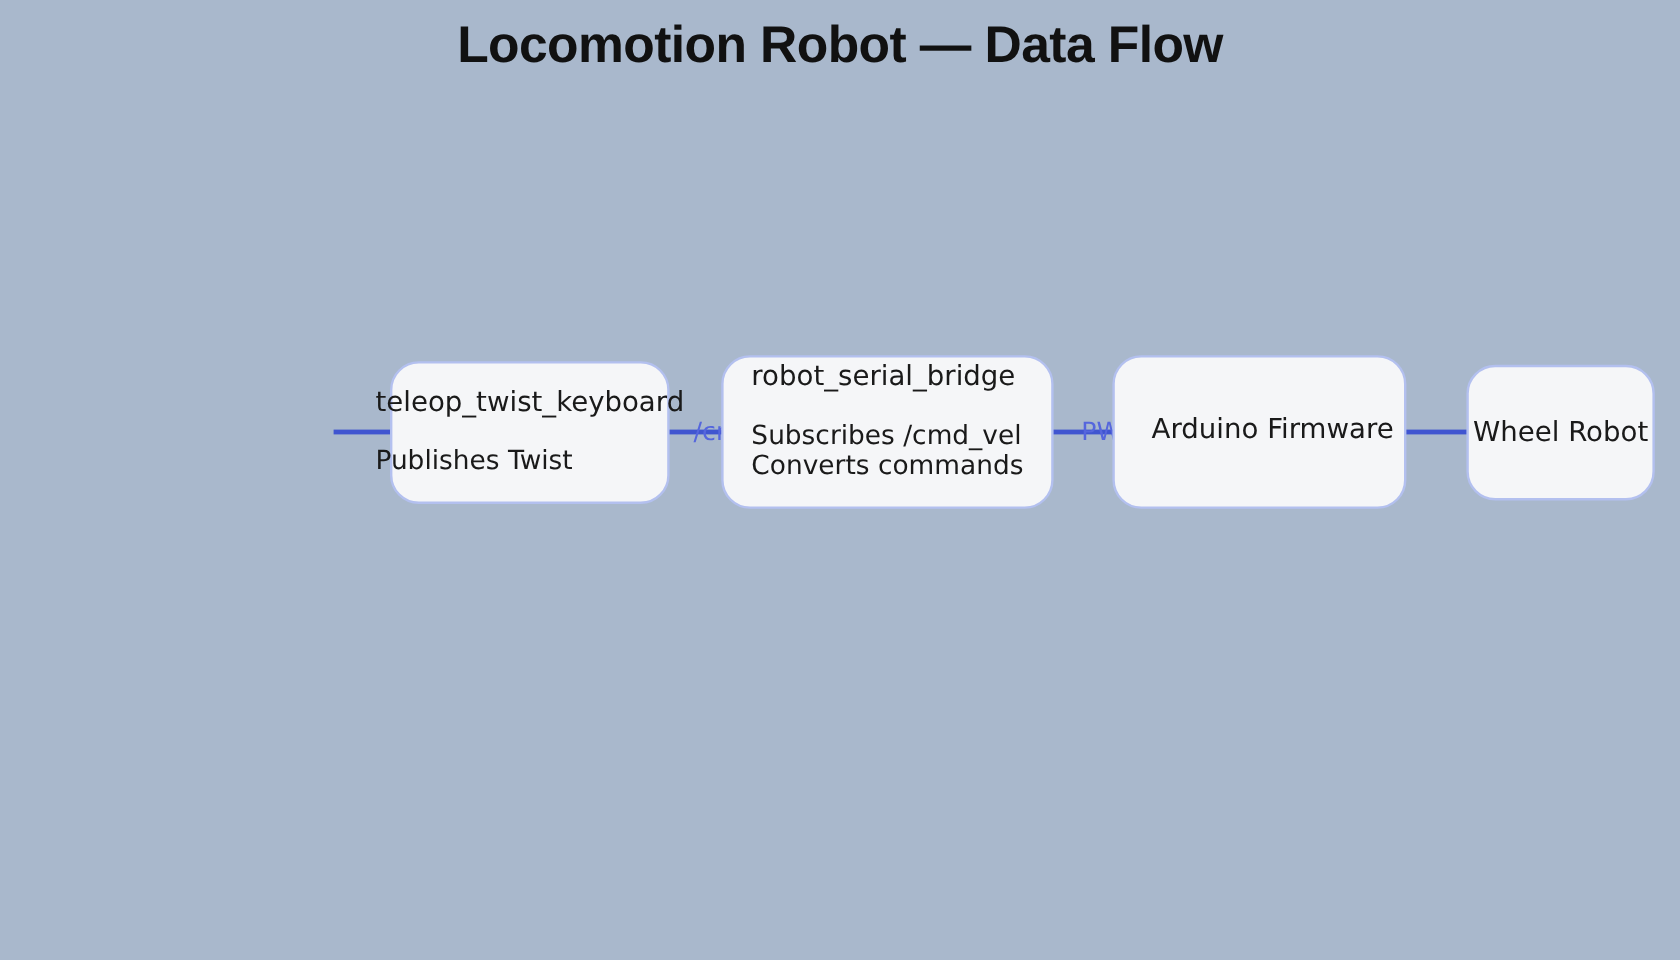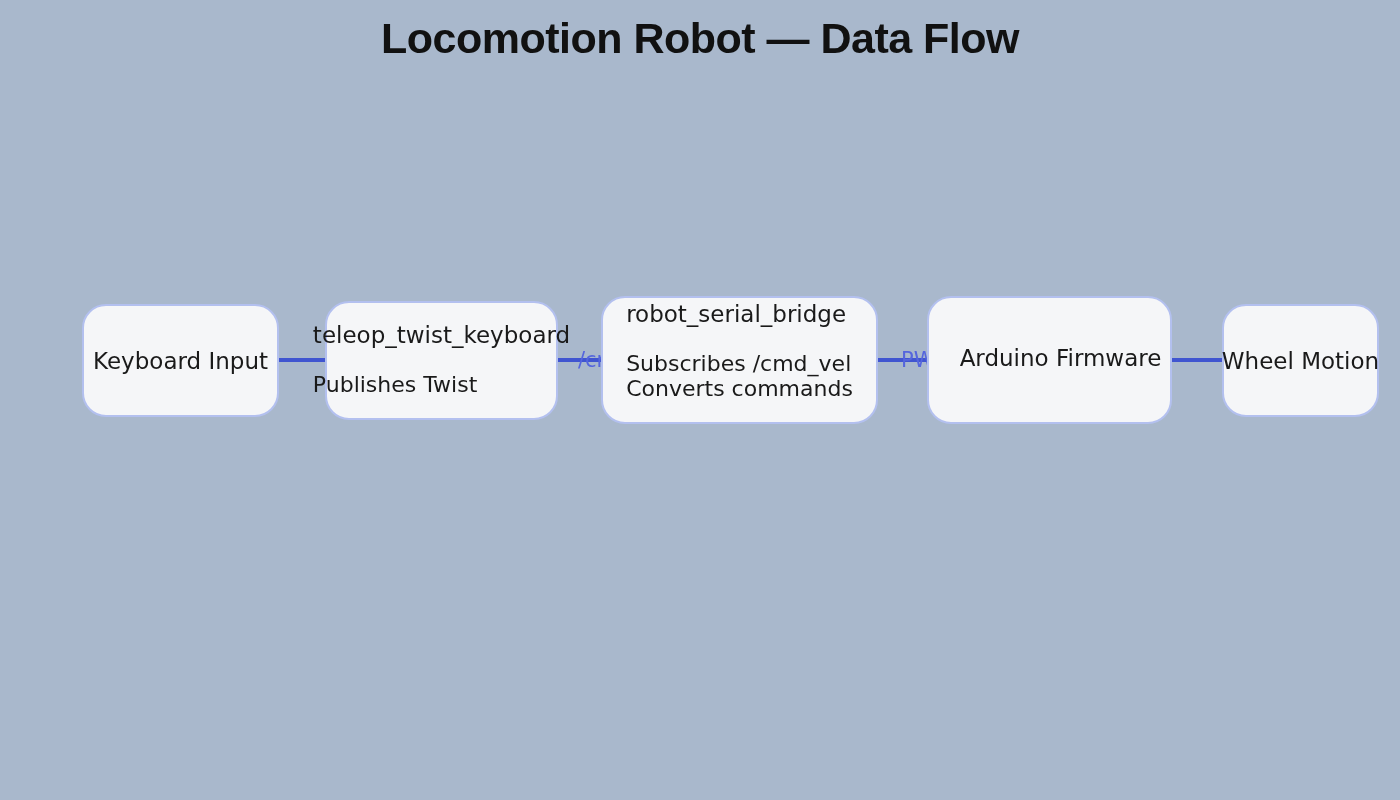--- a/index.html
+++ b/index.html
@@ -106,25 +106,20 @@
 
     <div class="edge-line" style="left:556px; width:48px;"></div>
     <div class="edge-label" style="left:578px;">/cmd_vel</div>
 
     <div class="edge-line" style="left:876px; width:52px;"></div>
     <div class="edge-label" style="left:901px;">PWM cmd</div>
 
     <div class="edge-line" style="left:1170px; width:53px;"></div>
   </div>
 
-  <div class="node" style="left:82px; top:304px; width:197px; height:113px;">
-    <div class="node-text">
-      <div class="node-title">Keyboard Input</div>
-    </div>
-  </div>
 
   <div class="node" style="left:325px; top:301px; width:233px; height:119px;">
     <div class="node-text">
       <div class="node-title">teleop_twist_keyboard</div>
       <div class="node-sub">
         <span class="sub-line">Publishes Twist</span>
       </div>
     </div>
   </div>
 
@@ -139,17 +134,17 @@
   </div>
 
   <div class="node" style="left:927px; top:296px; width:245px; height:128px;">
     <div class="node-text" style="top:50%; transform:translate(-50%,-58%);margin-left:11px;">
       <div class="node-title">Arduino Firmware</div>
     </div>
   </div>
 
   <div class="node" style="left:1222px; top:304px; width:157px; height:113px;">
     <div class="node-text">
-      <div class="node-title">Wheel Motion</div>
+      <div class="node-title">Wheel Robot</div>
     </div>
   </div>
 
 </div>
 
 </body></html>

